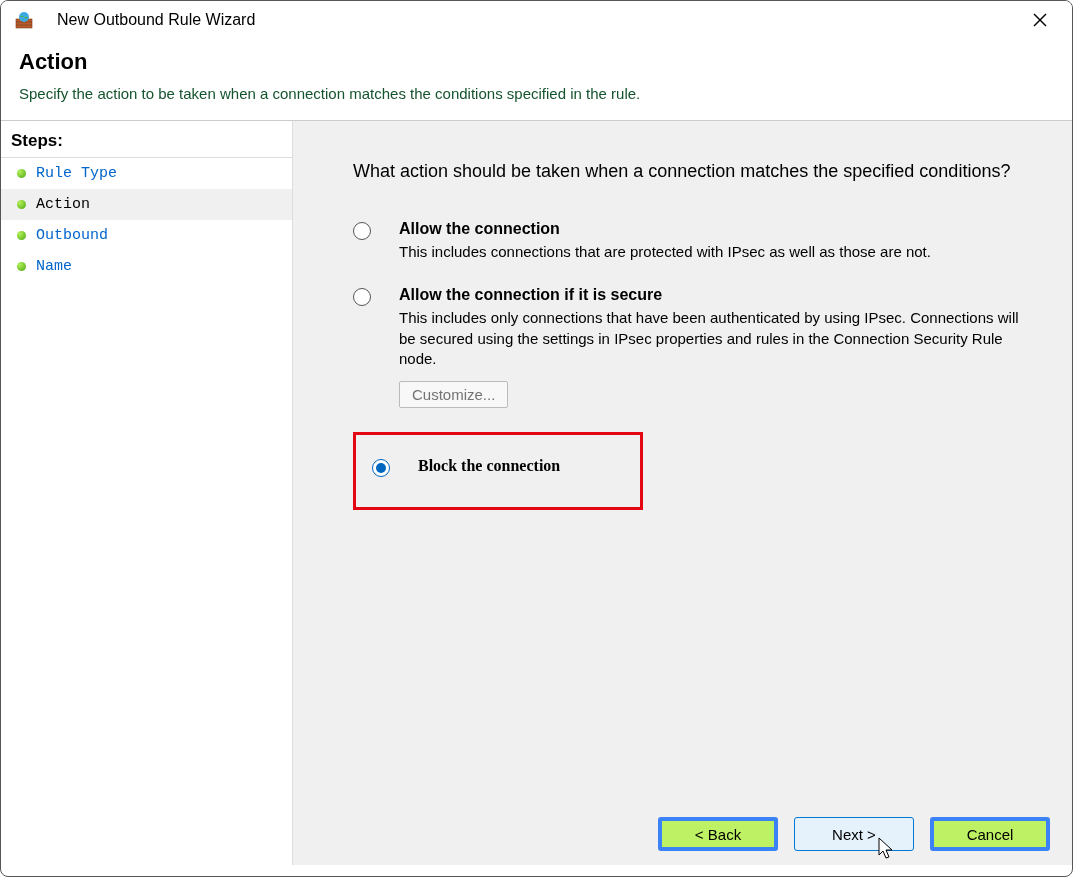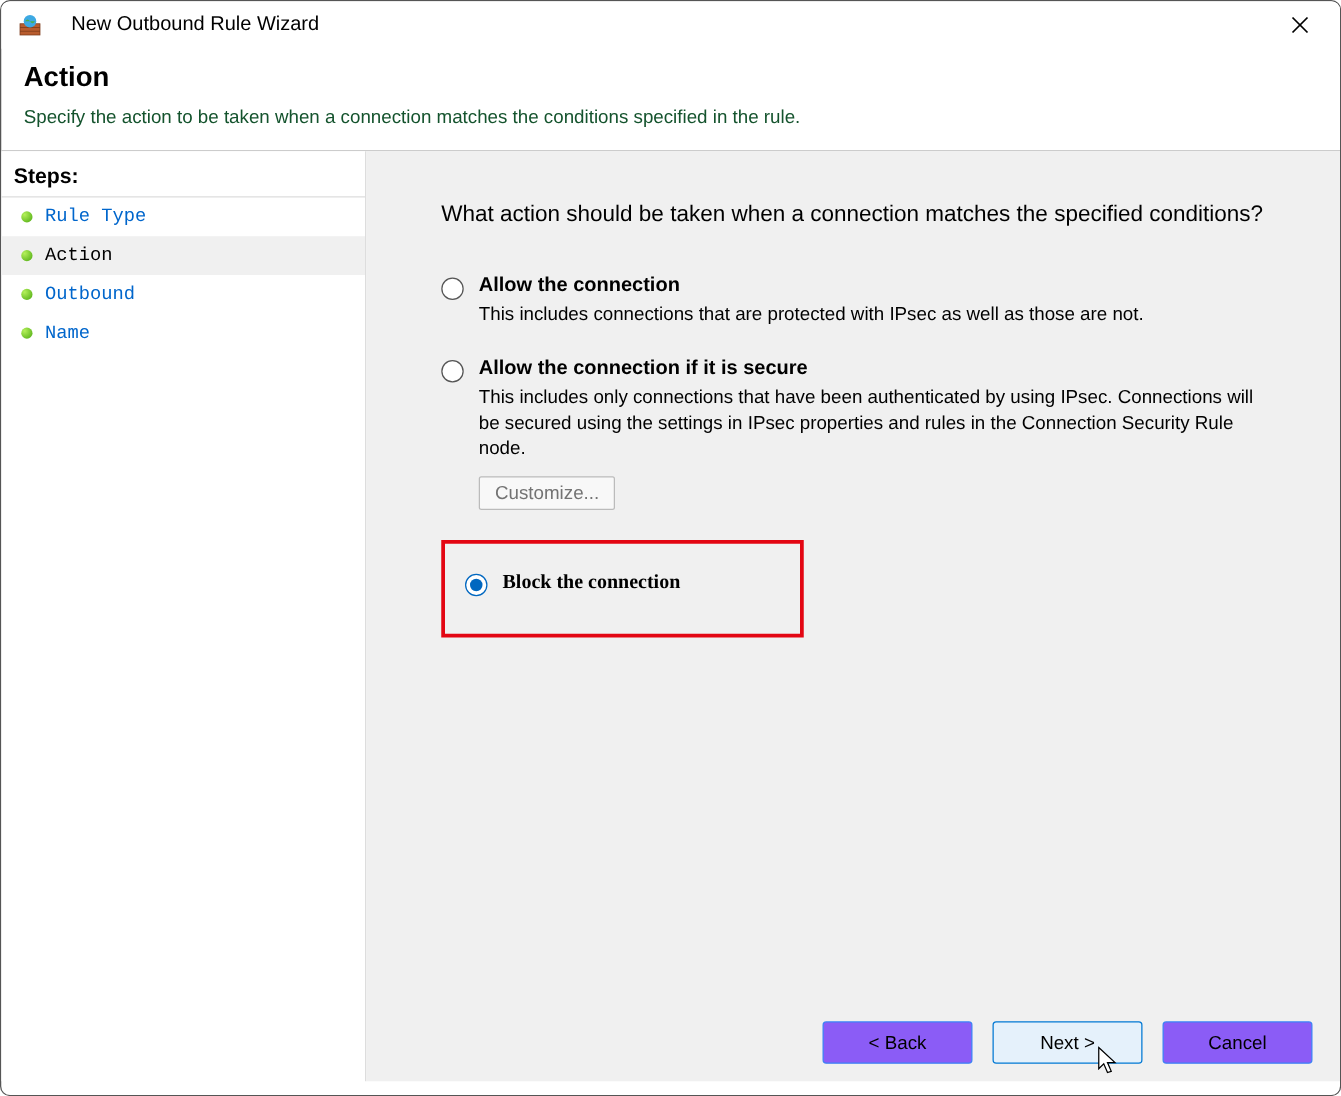--- a/index.html
+++ b/index.html
@@ -103,21 +103,21 @@
     padding: 40px 40px 0 60px;
   }
   .question {
     font-size:18px;
     margin-bottom: 38px;
   }
   .options { margin-left:0; }
   .option {
     display:flex;
     align-items:flex-start;
-    gap:12px;
+    gap:28px;
     margin-bottom: 24px;
     justify-content: center;
   }
   .radio {
     width:18px;height:18px;border:1.5px solid #555;border-radius:50%;
     flex-shrink:0;margin-top:2px;position:relative;background:#fff;
   }
   .radio.checked { border-color:#0067c0; }
   .radio.checked::after {
     content:"";position:absolute;left:3px;top:3px;width:10px;height:10px;
@@ -142,21 +142,21 @@
   .highlight-box .option { margin-bottom:0; }
 
   
   .footer {
     position:absolute;
     bottom:14px; right:22px;
     display:flex; gap:16px;
   }
   .btn {
     min-width:120px;height:34px;
-    border:1px solid #3b82f6;background:#8b5cf6;
+    border:4px solid #3b82f6;background:#bef264;
     font-size:15px;border-radius:3px;
     cursor:pointer;
   }
   .btn.primary {
     border:1px solid #0078d4;
     background:#e5f1fb;
   }
 
   .cursor {
     position:absolute;

